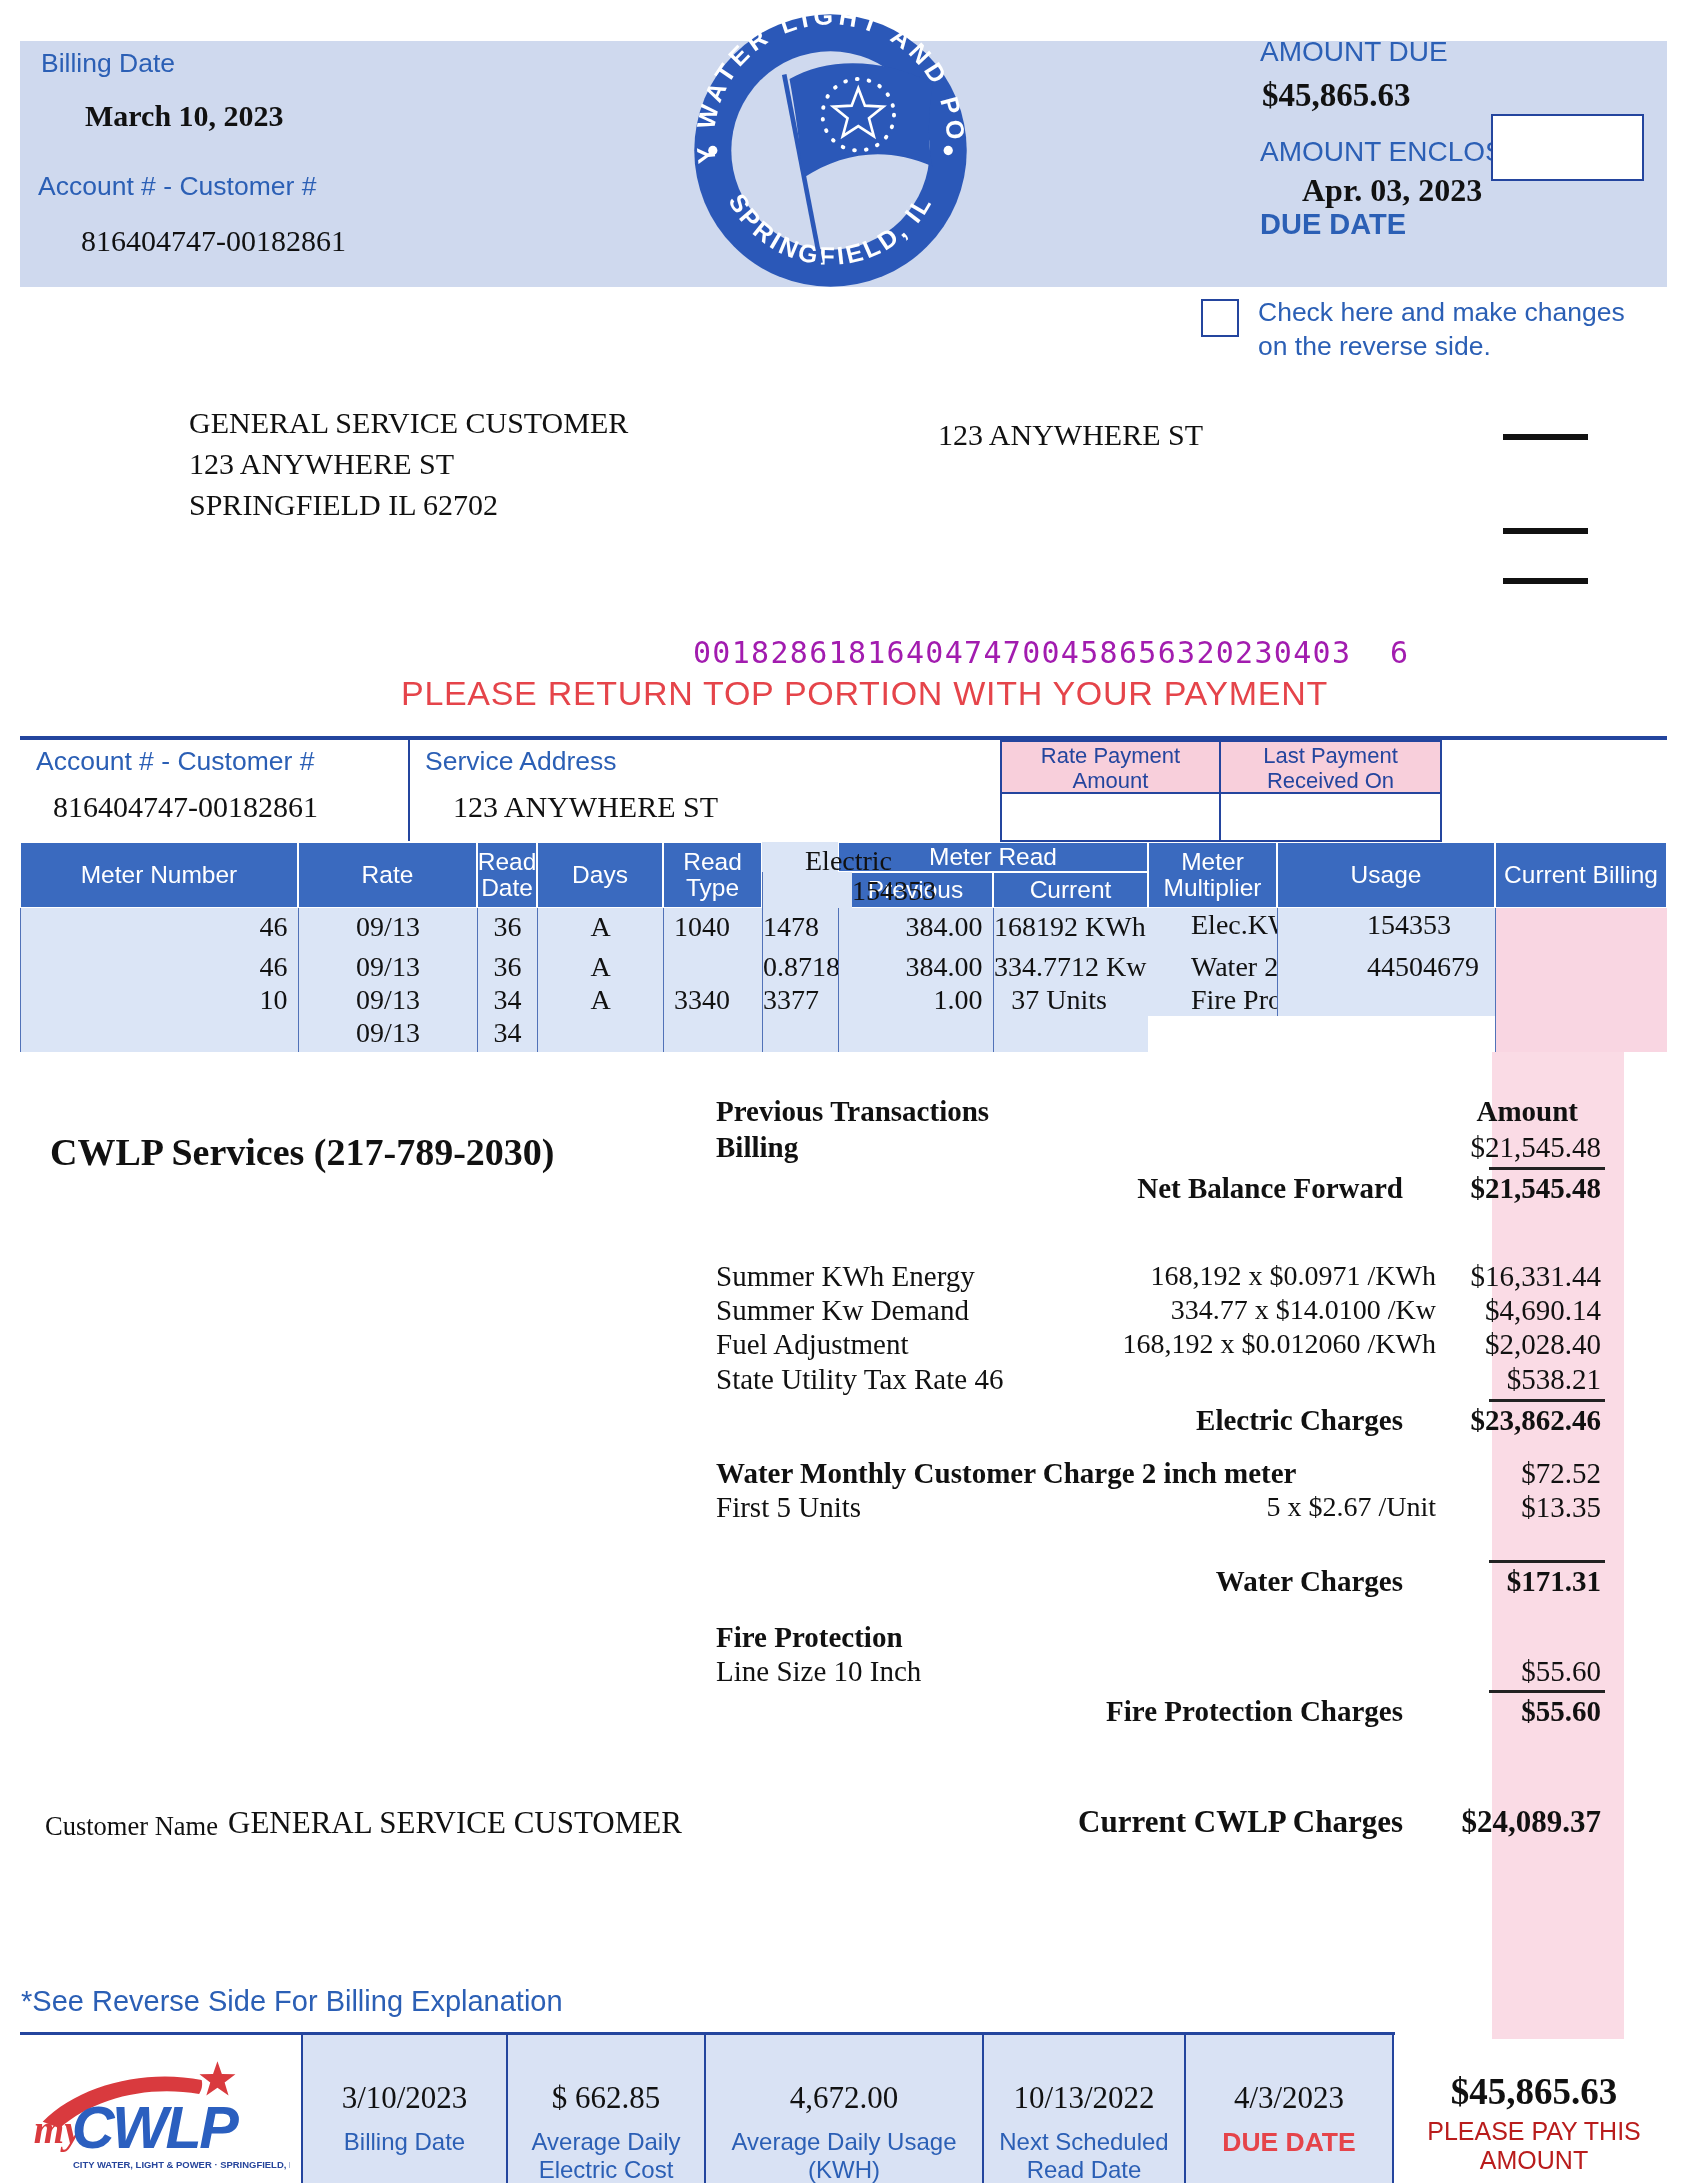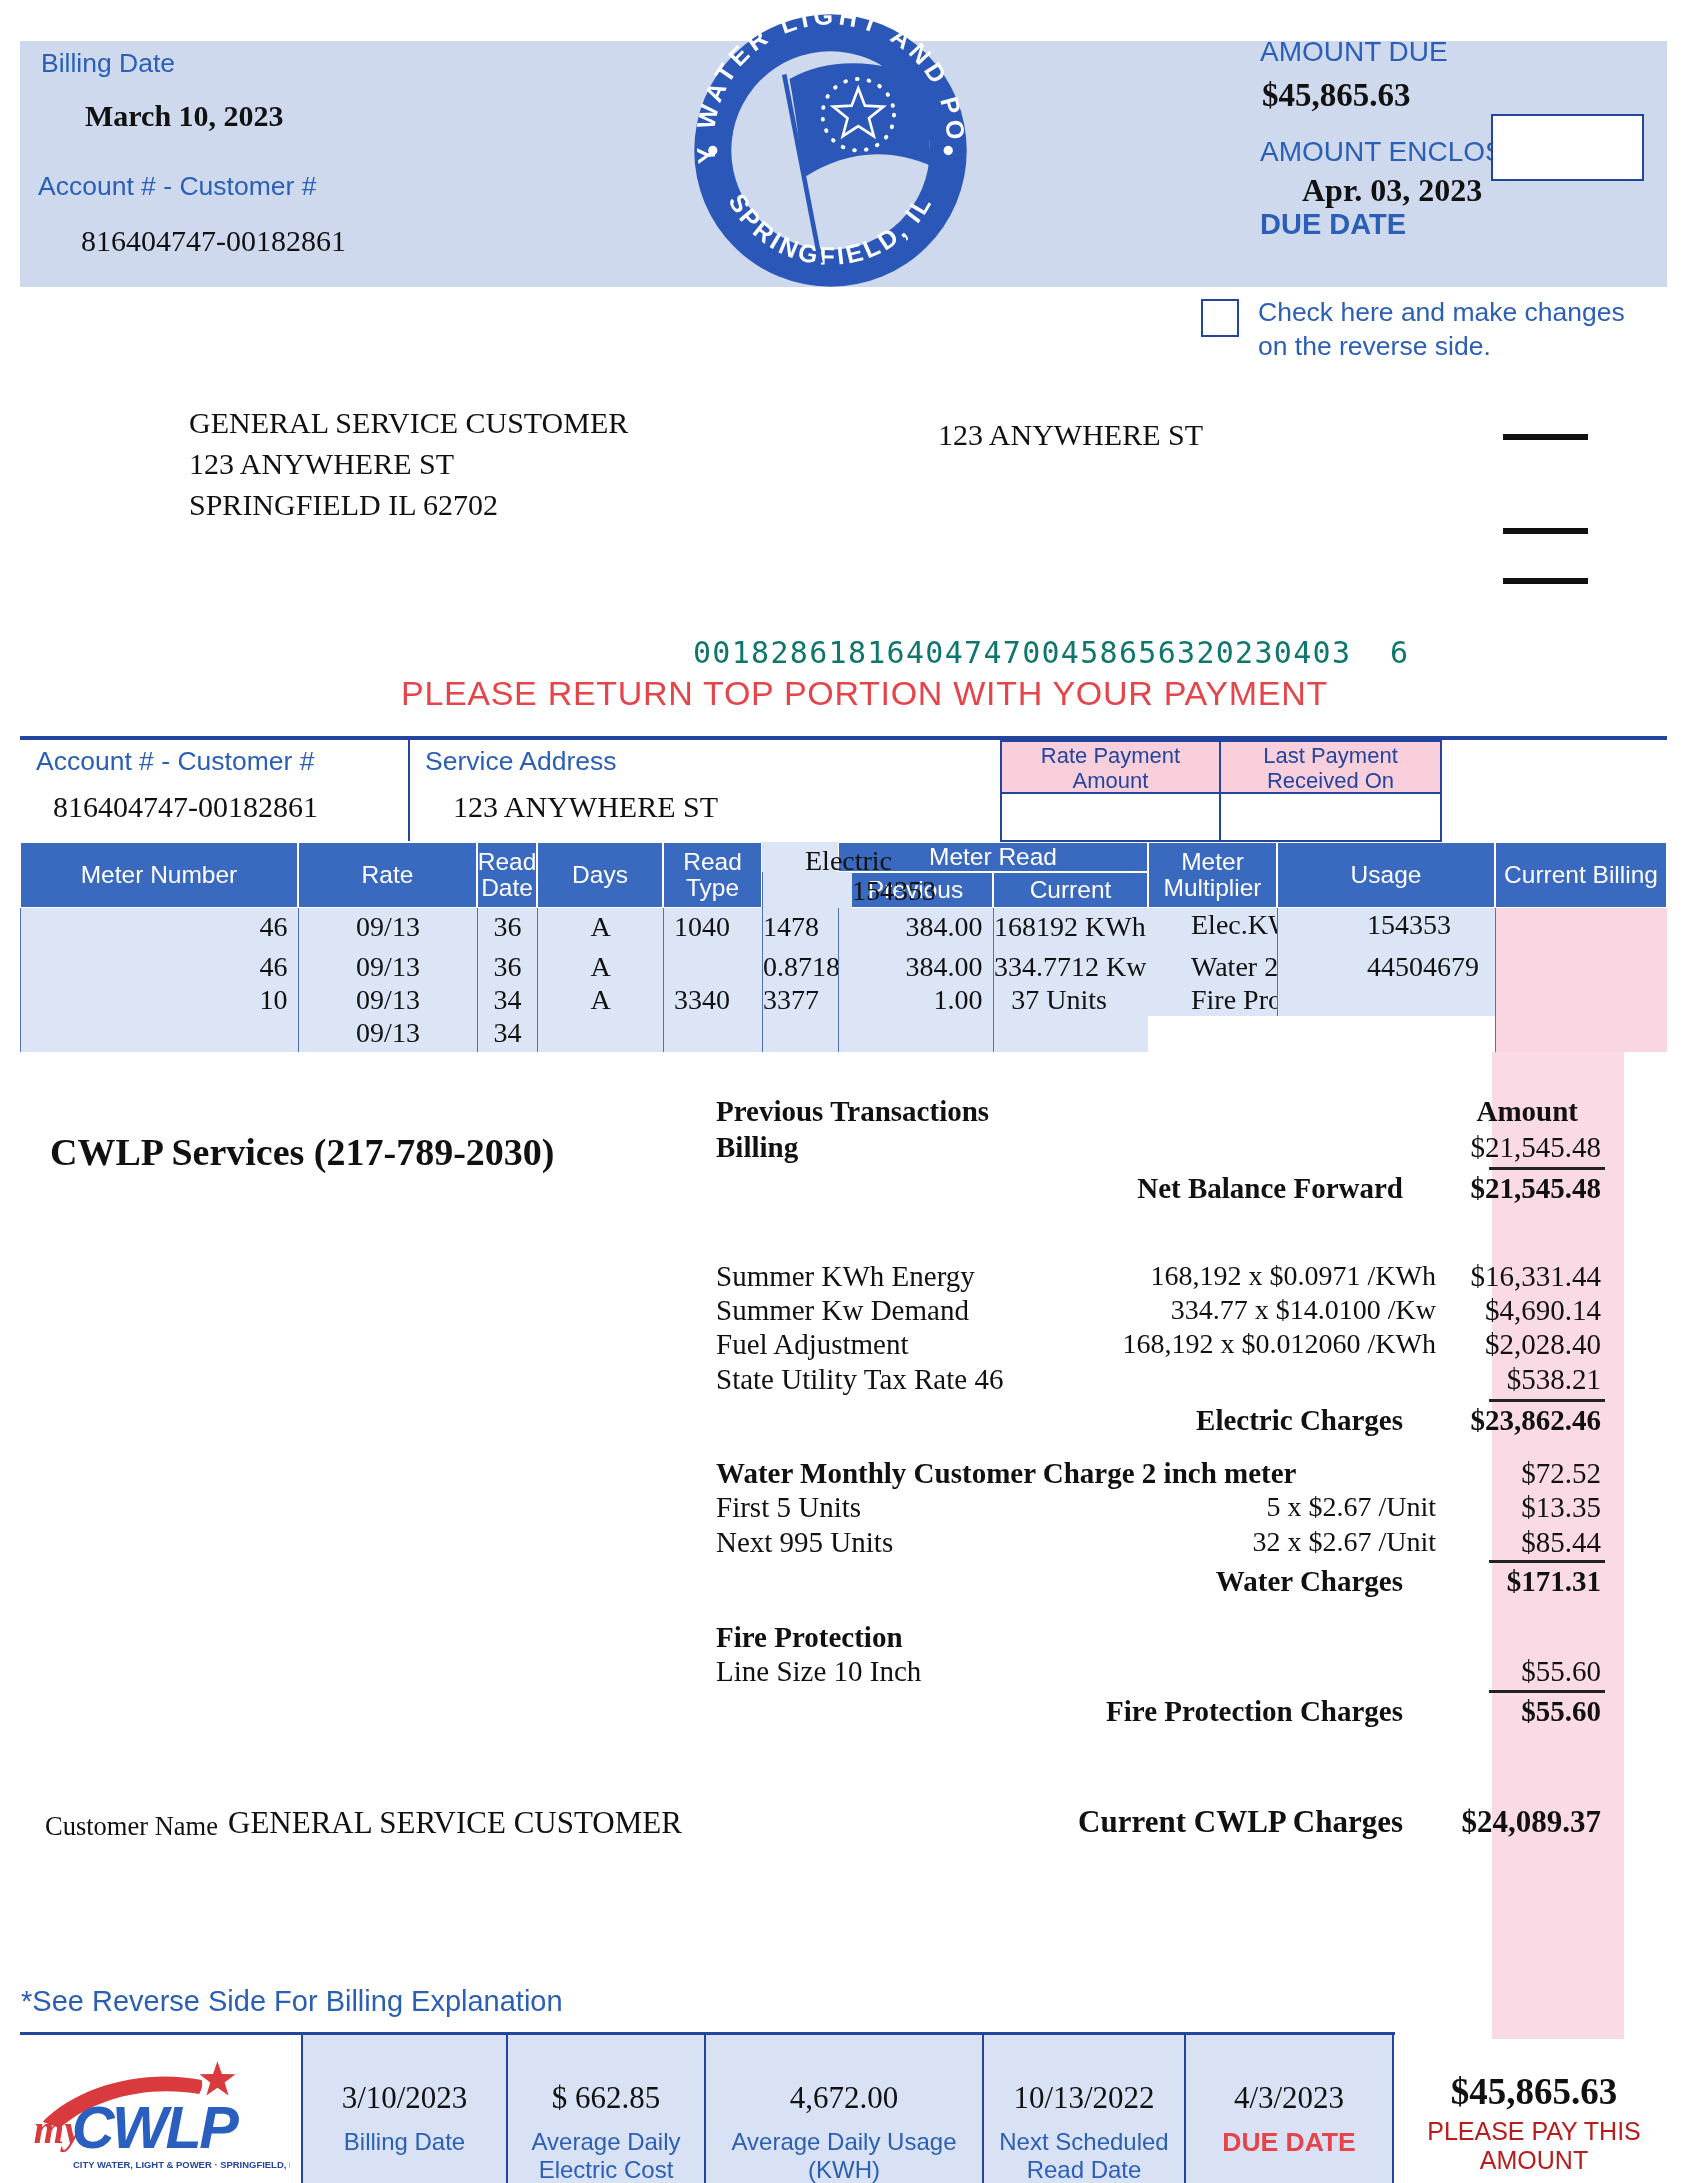--- a/index.html
+++ b/index.html
@@ -19,21 +19,21 @@
   .lbl { font-family:"Liberation Sans", sans-serif; color:#2b5fb5; font-size:26.5px; }
   .val { font-size:30px; }
   .enclosed-box { left:1491px; top:114px; width:153px; height:67px; background:#fff; border:2px solid #24459e; }
   .seal-wrap { left:685px; top:5.3px; width:291px; height:291px; }
 
   .checkbox { left:1201px; top:299px; width:38px; height:38px; border:2.6px solid #24459e; background:#fff; }
   .chk-text { left:1258px; top:295px; font-size:26.5px; line-height:34px; }
 
   .tick { background:#111; height:6px; width:85px; left:1503px; }
 
-  .ocr { left:693px; top:635px; font-family:"DejaVu Sans Mono", monospace; font-size:30px; letter-spacing:1.3px; white-space:pre; color:#0f766e; }
+  .ocr { left:693px; top:635px; font-family:"DejaVu Sans Mono", monospace; font-size:30px; letter-spacing:1.3px; white-space:pre; color:#a21caf; }
   .return-notice { left:401px; top:674px; font-size:34px; letter-spacing:0.7px; }
 
   .divider { left:20px; top:736px; width:1647px; height:4px; background:#24459e; }
   .vline { left:408px; top:740px; width:2px; height:101px; background:#24459e; }
 
   .pinkbox { top:740px; height:102px; border:2px solid #24459e; background:#fff; }
   .pinkbox .head {
     height:52px; background:#f8cfdb; border-bottom:2px solid #24459e;
     font-family:"Liberation Sans", sans-serif; font-size:22px; color:#24459e;
     text-align:center; line-height:24.5px; padding-top:2px;
@@ -283,25 +283,20 @@
 
   <div class="txline" style="top:1457px;">
       <span class="tl b">Water Monthly Customer Charge 2 inch meter</span>
       <span class="ta">$72.52</span>
     </div>
   <div class="txline" style="top:1491px;">
       <span class="tl">First 5 Units</span>
       <span class="tc">5 x  $2.67 /Unit</span>
       <span class="ta">$13.35</span>
     </div>
-  <div class="txline" style="top:1526px;">
-      <span class="tl">Next 995 Units</span>
-      <span class="tc">32 x  $2.67 /Unit</span>
-      <span class="ta">$85.44</span>
-    </div>
   <div class="amt-rule" style="top:1560px;"></div>
   <div class="txline" style="top:1565px;">
       <span class="tsub">Water Charges</span>
       <span class="ta b">$171.31</span>
     </div>
 
   <div class="txline" style="top:1621px;">
       <span class="tl b">Fire Protection</span>
     </div>
   <div class="txline" style="top:1655px;">

